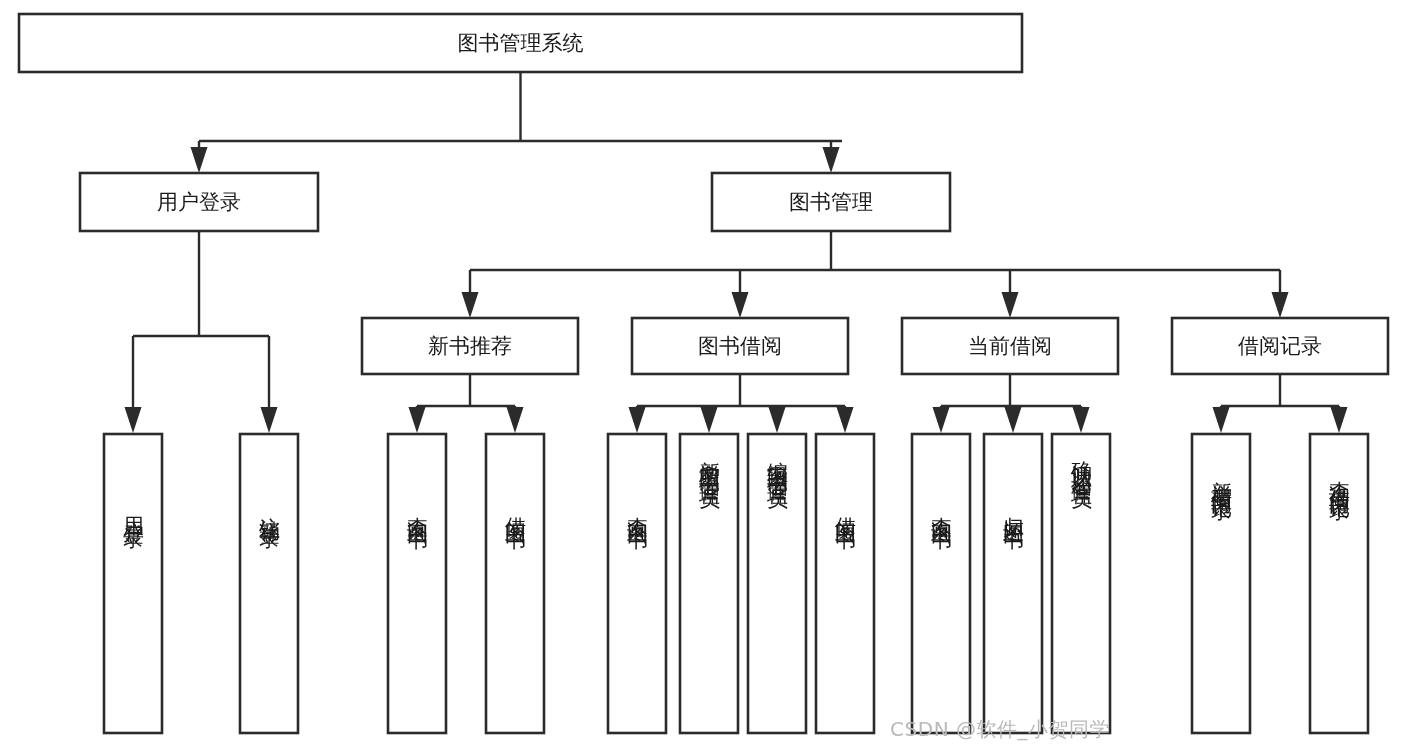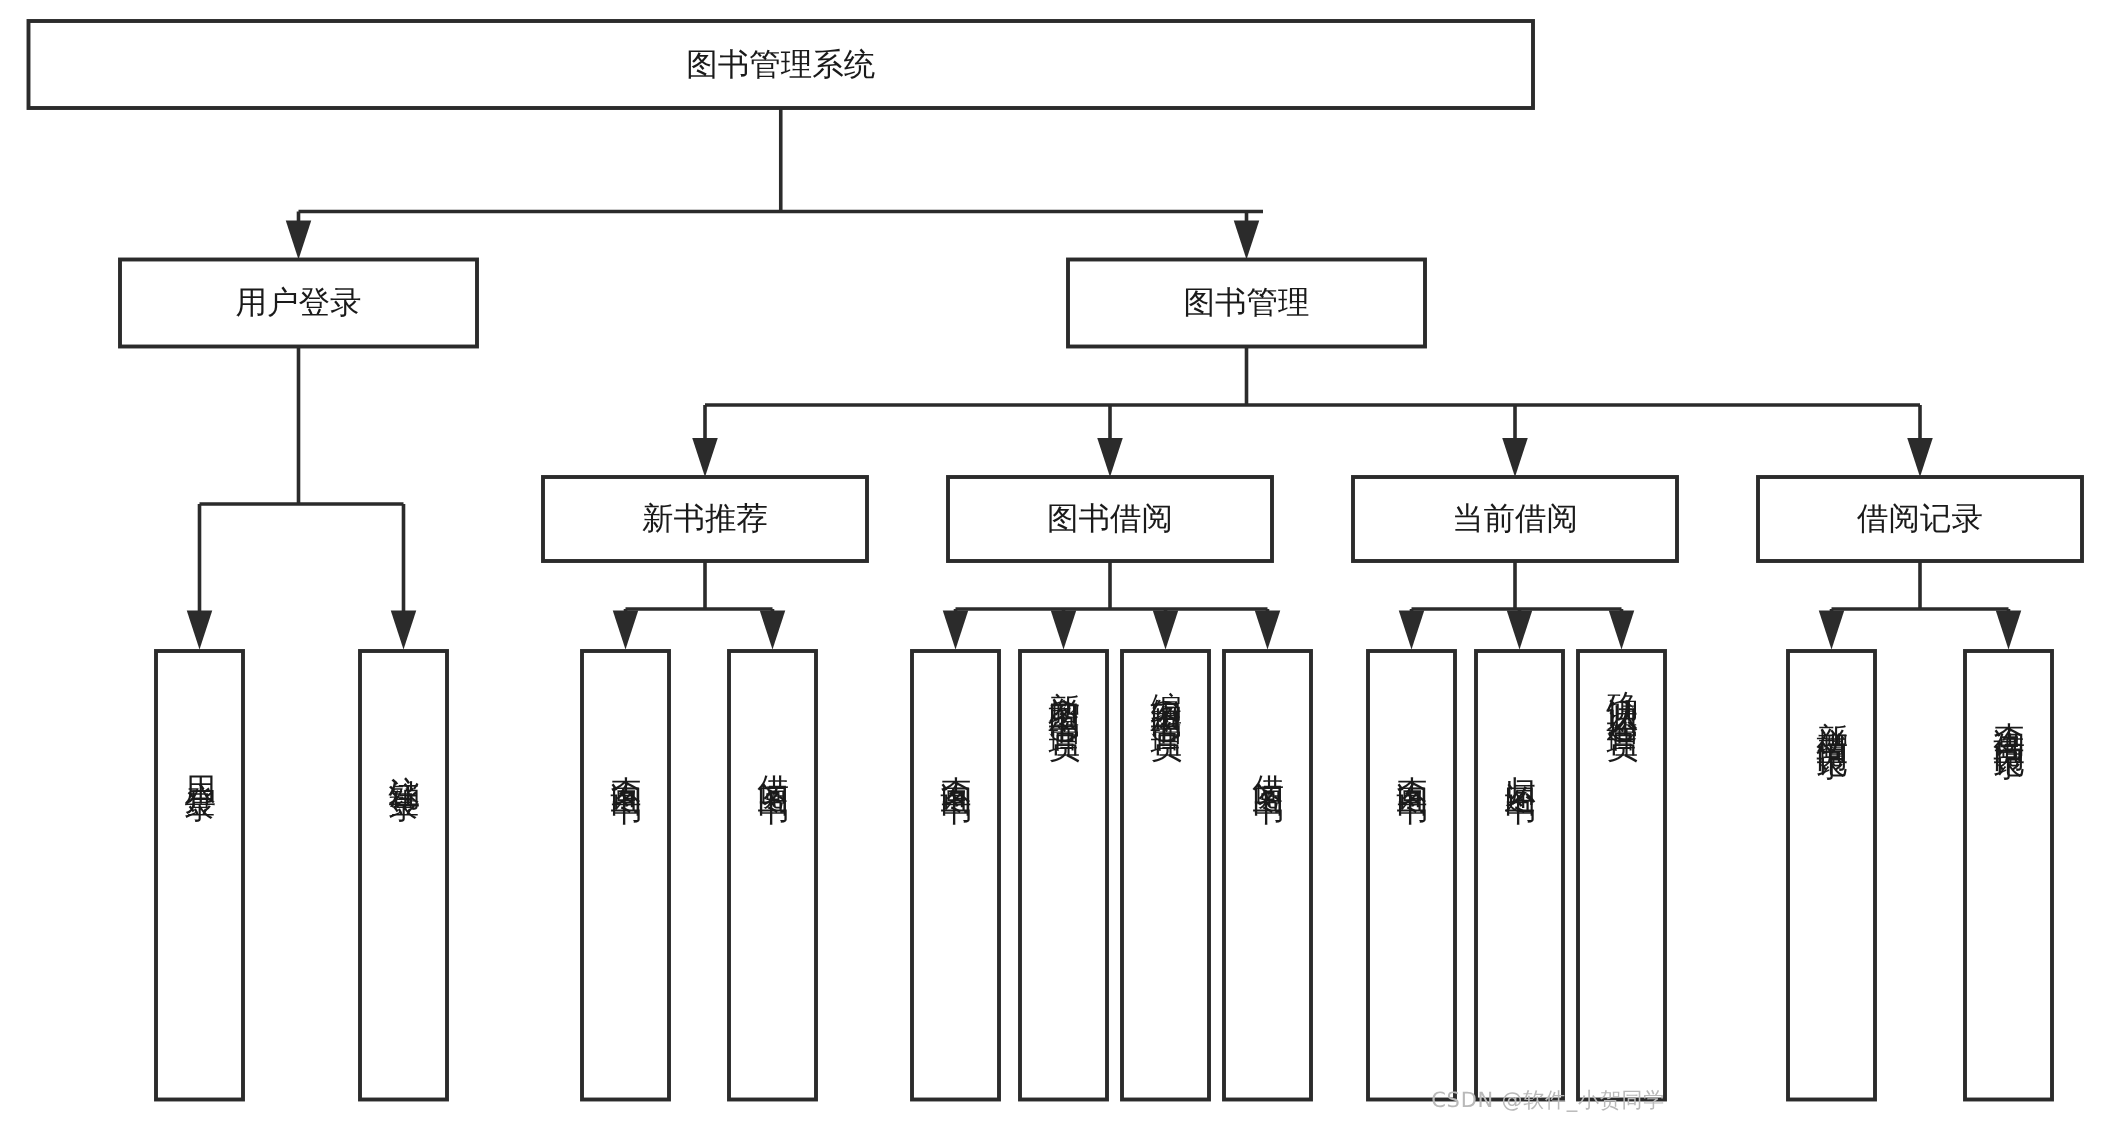--- a/index.html
+++ b/index.html
@@ -63,21 +63,21 @@
     line-height: 1.28;
     color: #1a1a1a;
     letter-spacing: 4px;
     white-space: nowrap;
   }
   .watermark {
     position: absolute;
     right: 8px;
     bottom: 4px;
     font-family: "DejaVu Sans", "Liberation Sans", sans-serif;
-    font-size: 14px;
+    font-size: 20px;
     color: #b9b9b9;
     letter-spacing: 0.5px;
     white-space: nowrap;
   }
 </style>
 </head>
 <body>
 
 <div id="diagram-root">
 

